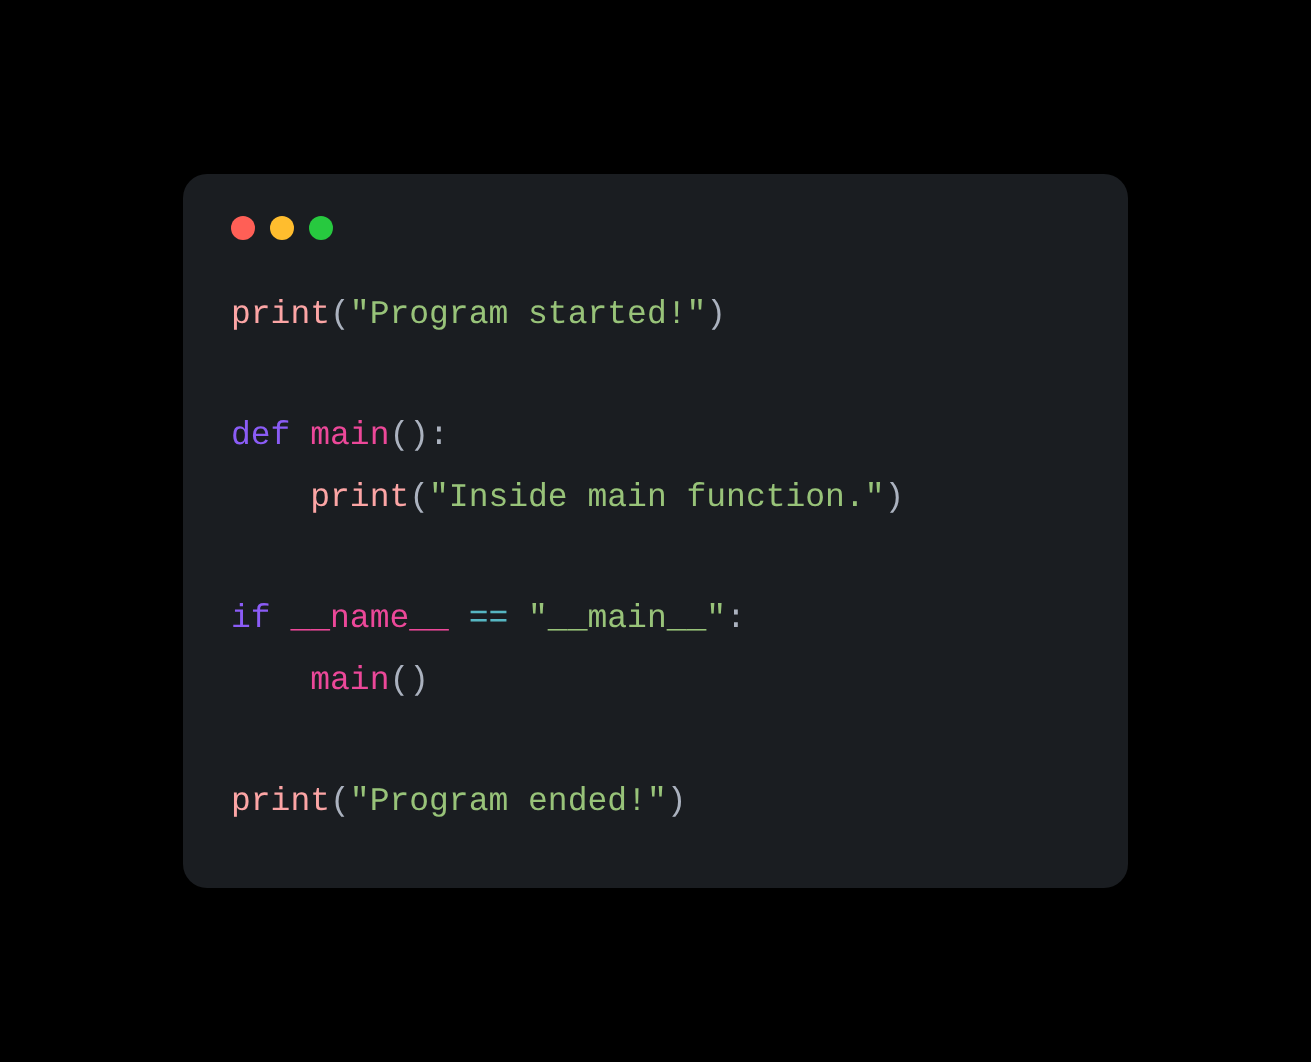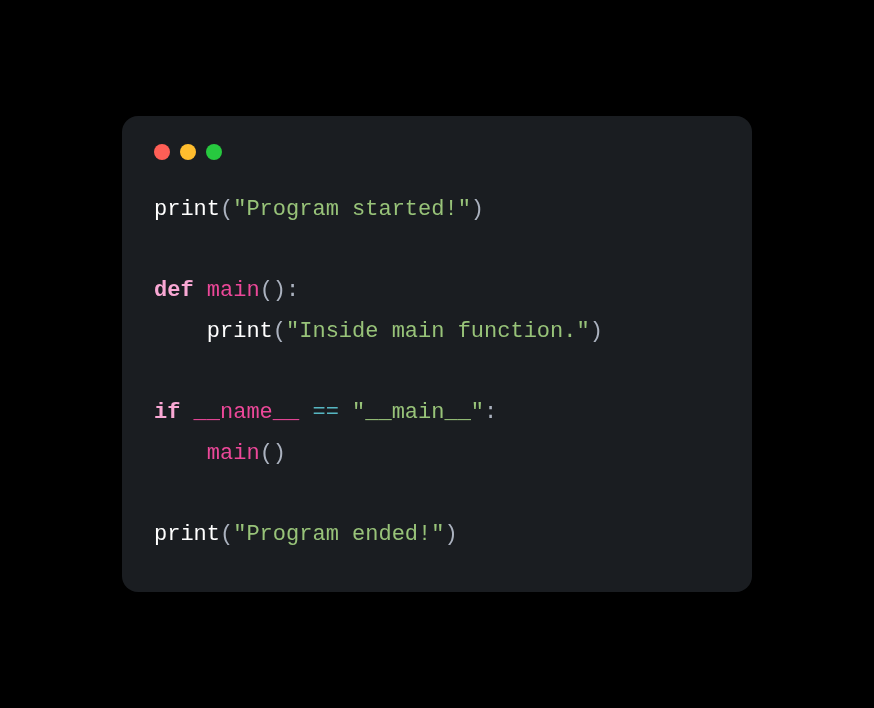--- a/index.html
+++ b/index.html
@@ -28,23 +28,23 @@
       width: 16px;
       height: 16px;
       border-radius: 50%;
     }
     .code {
       font-size: 22px;
       line-height: 1.85;
       white-space: pre;
       color: #abb2bf;
     }
-    .fn    { color: #ffffff; }  
+    .fn    { color: #fca5a5; }  
     .str   { color: #98c379; }  
-    .kw    { color: #f9a8d4; font-weight: bold; }  
+    .kw    { color: #8b5cf6; }  
     .name  { color: #ec4899; }  
     .punc  { color: #abb2bf; }  
     .op    { color: #56b6c2; }  
   </style>
 </head>
 <body>
 
 <div class="window">
   <div class="titlebar">
     <div class="dot" style="background:#ff5f56"></div>

